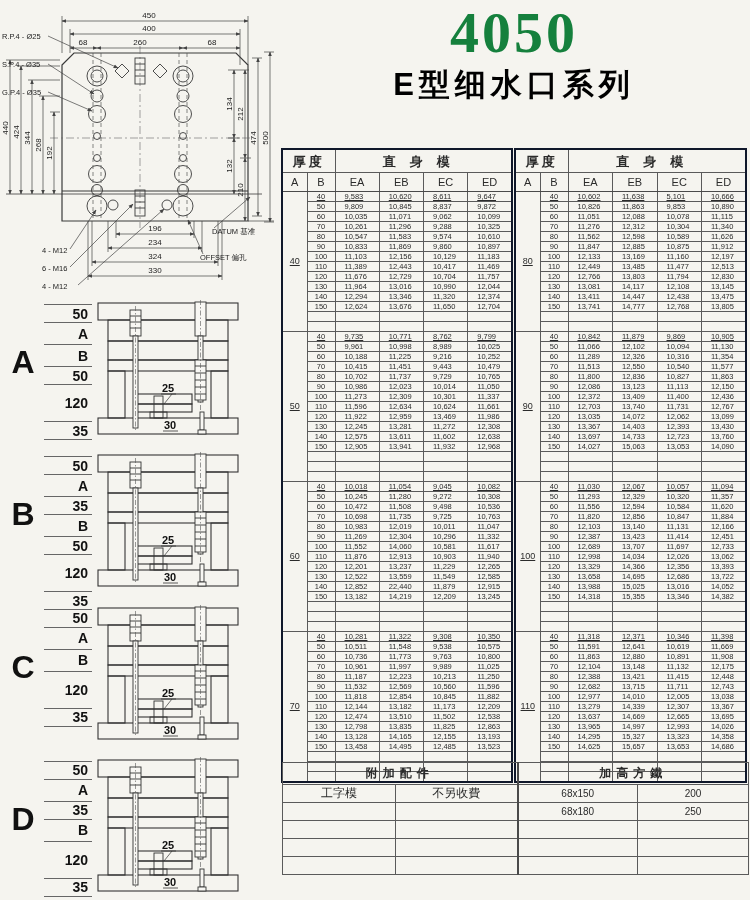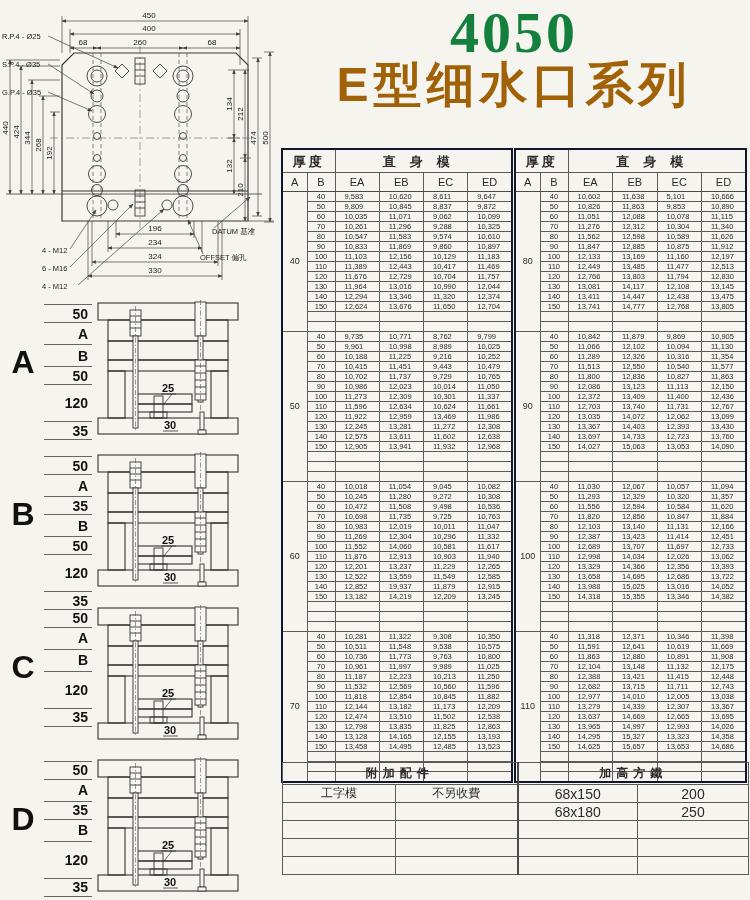--- a/index.html
+++ b/index.html
@@ -3,21 +3,21 @@
 <meta charset="utf-8">
 <style>
   html,body{margin:0;padding:0;background:#dddcd6;}
   .page{position:relative;width:750px;height:900px;background:#f5f4ef;
         font-family:"Liberation Sans",sans-serif;color:#222;overflow:hidden;}
   .abs{position:absolute;}
 
   
   #title-block{left:283px;top:4px;width:462px;text-align:center;}
   .model{font-family:"Liberation Serif",serif;font-weight:bold;font-size:58px;line-height:58px;letter-spacing:3px;color:#15803d;}
-  .series{font-weight:bold;font-size:48px;line-height:46px;letter-spacing:5px;color:#a16207;}
+  .series{font-weight:bold;font-size:31px;line-height:46px;letter-spacing:5px;color:#000000;}
 
   
   #drawing-area{left:0;top:0;width:280px;height:300px;margin-top:8px;}
   .dt{font-size:8px;fill:#222;font-family:"Liberation Sans",sans-serif;}
   .dl{font-size:7.5px;fill:#222;font-family:"Liberation Sans",sans-serif;}
 
   
   #sections{left:2px;top:294px;width:242px;height:606px;display:flex;flex-direction:column;justify-content:space-between;}
   .section{display:flex;height:149px;}
   .sec-letter{width:42px;font-size:32px;font-weight:bold;text-align:center;padding-top:50px;color:#111;}
@@ -38,28 +38,28 @@
   table.ptable{border:2px solid #0f172a;}
   .ptable th,.ptable td{border:1px solid #5a5a5a;padding:0;font-size:7.5px;line-height:9px;height:9px;
                         overflow:hidden;white-space:nowrap;color:#2b2b2b;}
   .ptable col.ca{width:25px;} .ptable col.cb{width:28px;}
   .ptable tr.h1 th{font-family:"Liberation Serif",serif;font-weight:bold;font-size:13px;height:22px;letter-spacing:3px;text-align:center;}
   .ptable tr.h1 th.sp{letter-spacing:14px;}
   .ptable tr.h2 th{font-size:11px;font-weight:normal;height:18px;text-align:center;border-bottom:1.5px solid #4a4a4a;}
   .ptable td.acell{font-size:9px;text-align:center;}
   .ptable td.bcell{text-align:center;}
   .ptable td.vcell{text-align:left;padding-left:9px;}
-  .ptable td.sep{border-top:1.6px solid #4a4a4a;}
+  .ptable td.sep{border-top:1.6px solid #4a4a4a;text-decoration:underline;}
 
   
   #btable-wrap{left:282px;top:762px;width:466px;height:110px;}
   table.btable{border-collapse:collapse;width:100%;height:100%;table-layout:fixed;border:1.6px solid #4a4a4a;}
   .btable th,.btable td{border:1px solid #5a5a5a;padding:0;text-align:center;color:#2b2b2b;margin-top:24px;}
   .btable tr.bh th{font-family:"Liberation Serif",serif;font-weight:bold;font-size:12px;height:21px;letter-spacing:5px;}
-  .btable td{font-size:14px;height:17px;}
+  .btable td{font-size:10px;height:17px;}
   .btable th.mid,.btable td.mid{border-right:2px solid #4a4a4a;}
   .btable td.cn{font-size:12px;}
 </style>
 </head>
 <body>
 
 <div class="page">
 
   <div class="abs" id="drawing-area">
     <svg viewBox="0 0 280 300" width="280" height="300">
@@ -739,21 +739,21 @@
           <tr>
             <td class="bcell">130</td>
             <td class="vcell">12,522</td>
             <td class="vcell">13,559</td>
             <td class="vcell">11,549</td>
             <td class="vcell">12,585</td>
           </tr>
           <tr>
             <td class="bcell">140</td>
             <td class="vcell">12,852</td>
-            <td class="vcell">19,937</td>
+            <td class="vcell">22,440</td>
             <td class="vcell">11,879</td>
             <td class="vcell">12,915</td>
           </tr>
           <tr>
             <td class="bcell">150</td>
             <td class="vcell">13,182</td>
             <td class="vcell">14,219</td>
             <td class="vcell">12,209</td>
             <td class="vcell">13,245</td>
           </tr>

